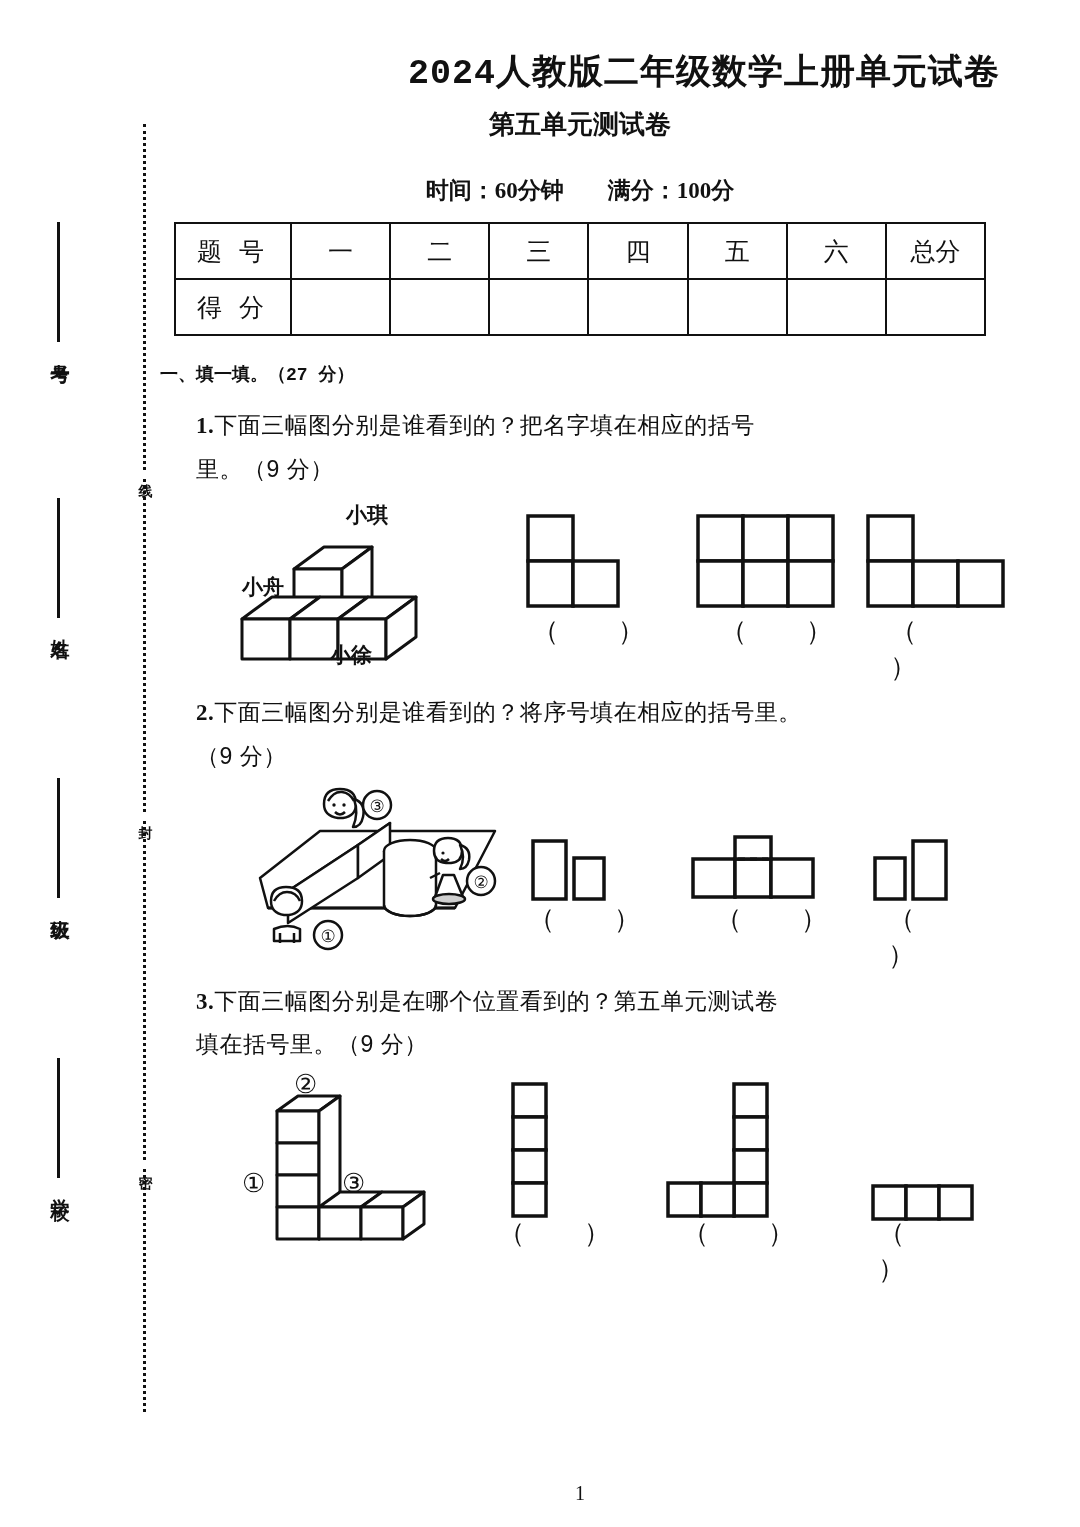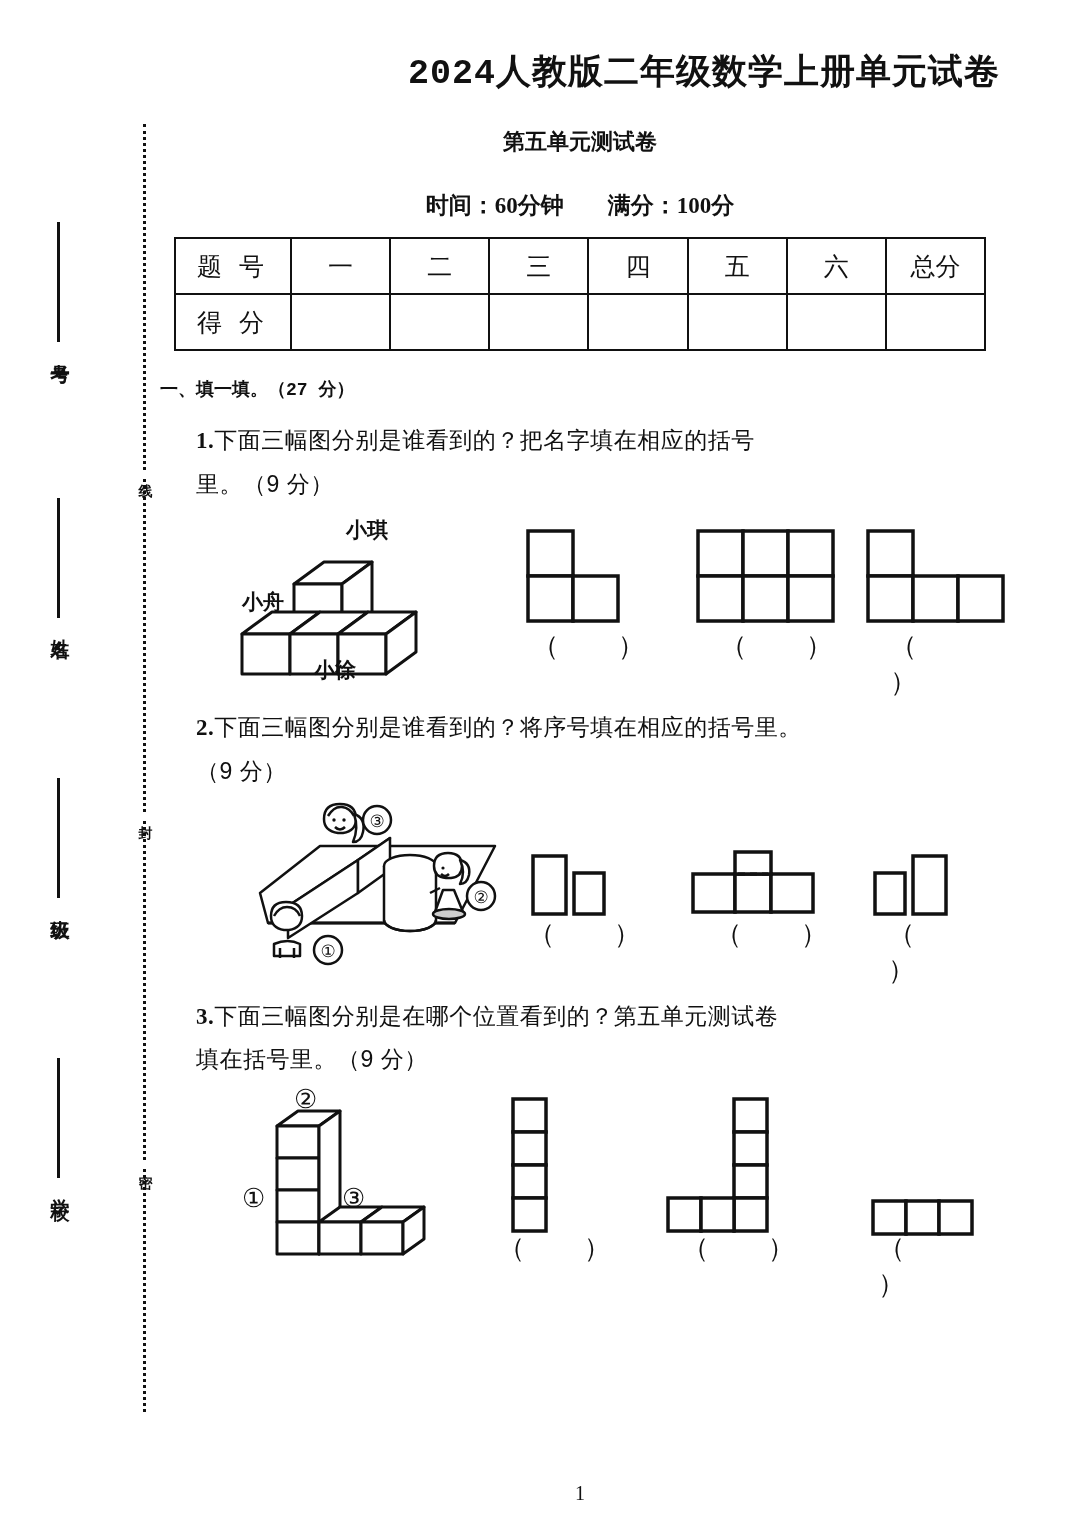--- a/index.html
+++ b/index.html
@@ -72,22 +72,22 @@
     font-family: Liberation Mono, monospace;
     font-weight: bold;
     font-size: 35px;
     letter-spacing: 1px;
     margin-top: 48px;
   }
   #title-sub {
     text-align: center;
     font-family: "Liberation Sans", "DejaVu Sans", sans-serif;
     font-weight: bold;
-    font-size: 22px;
-    margin-top: 32px;
+    font-size: 26px;
+    margin-top: 12px;
   }
   #meta-line {
     text-align: center;
     font-family: "Liberation Serif", "DejaVu Serif", serif;
     font-weight: bold;
     font-size: 23px;
     margin-top: 33px;
   }
   #meta-line .gap { display: inline-block; width: 44px; }
 
@@ -240,21 +240,21 @@
           <polygon points="10,110 58,110 58,150 10,150"></polygon>
           <polygon points="58,110 106,110 106,150 58,150"></polygon>
           <polygon points="106,110 154,110 154,150 106,150"></polygon>
 
           <polygon points="154,110 184,88 184,128 154,150"></polygon>
         </g>
       </svg>
     </div>
     <div class="cube-name" style="left:186px; top:0px;">小琪</div>
     <div class="cube-name" style="left:82px; top:72px;">小舟</div>
-    <div class="cube-name" style="left:154px; top:140px;">小徐</div>
+    <div class="cube-name" style="left:170px; top:140px;">小徐</div>
 
     <div class="svg-abs" style="left:365px; top:12px;">
       <svg width="104" height="96" viewBox="0 0 104 96">
         <g fill="#ffffff" stroke="#111111" stroke-width="3.5">
           <rect x="3" y="3" width="45" height="45"></rect>
           <rect x="3" y="48" width="45" height="45"></rect>
           <rect x="48" y="48" width="45" height="45"></rect>
         </g>
       </svg>
     </div>

